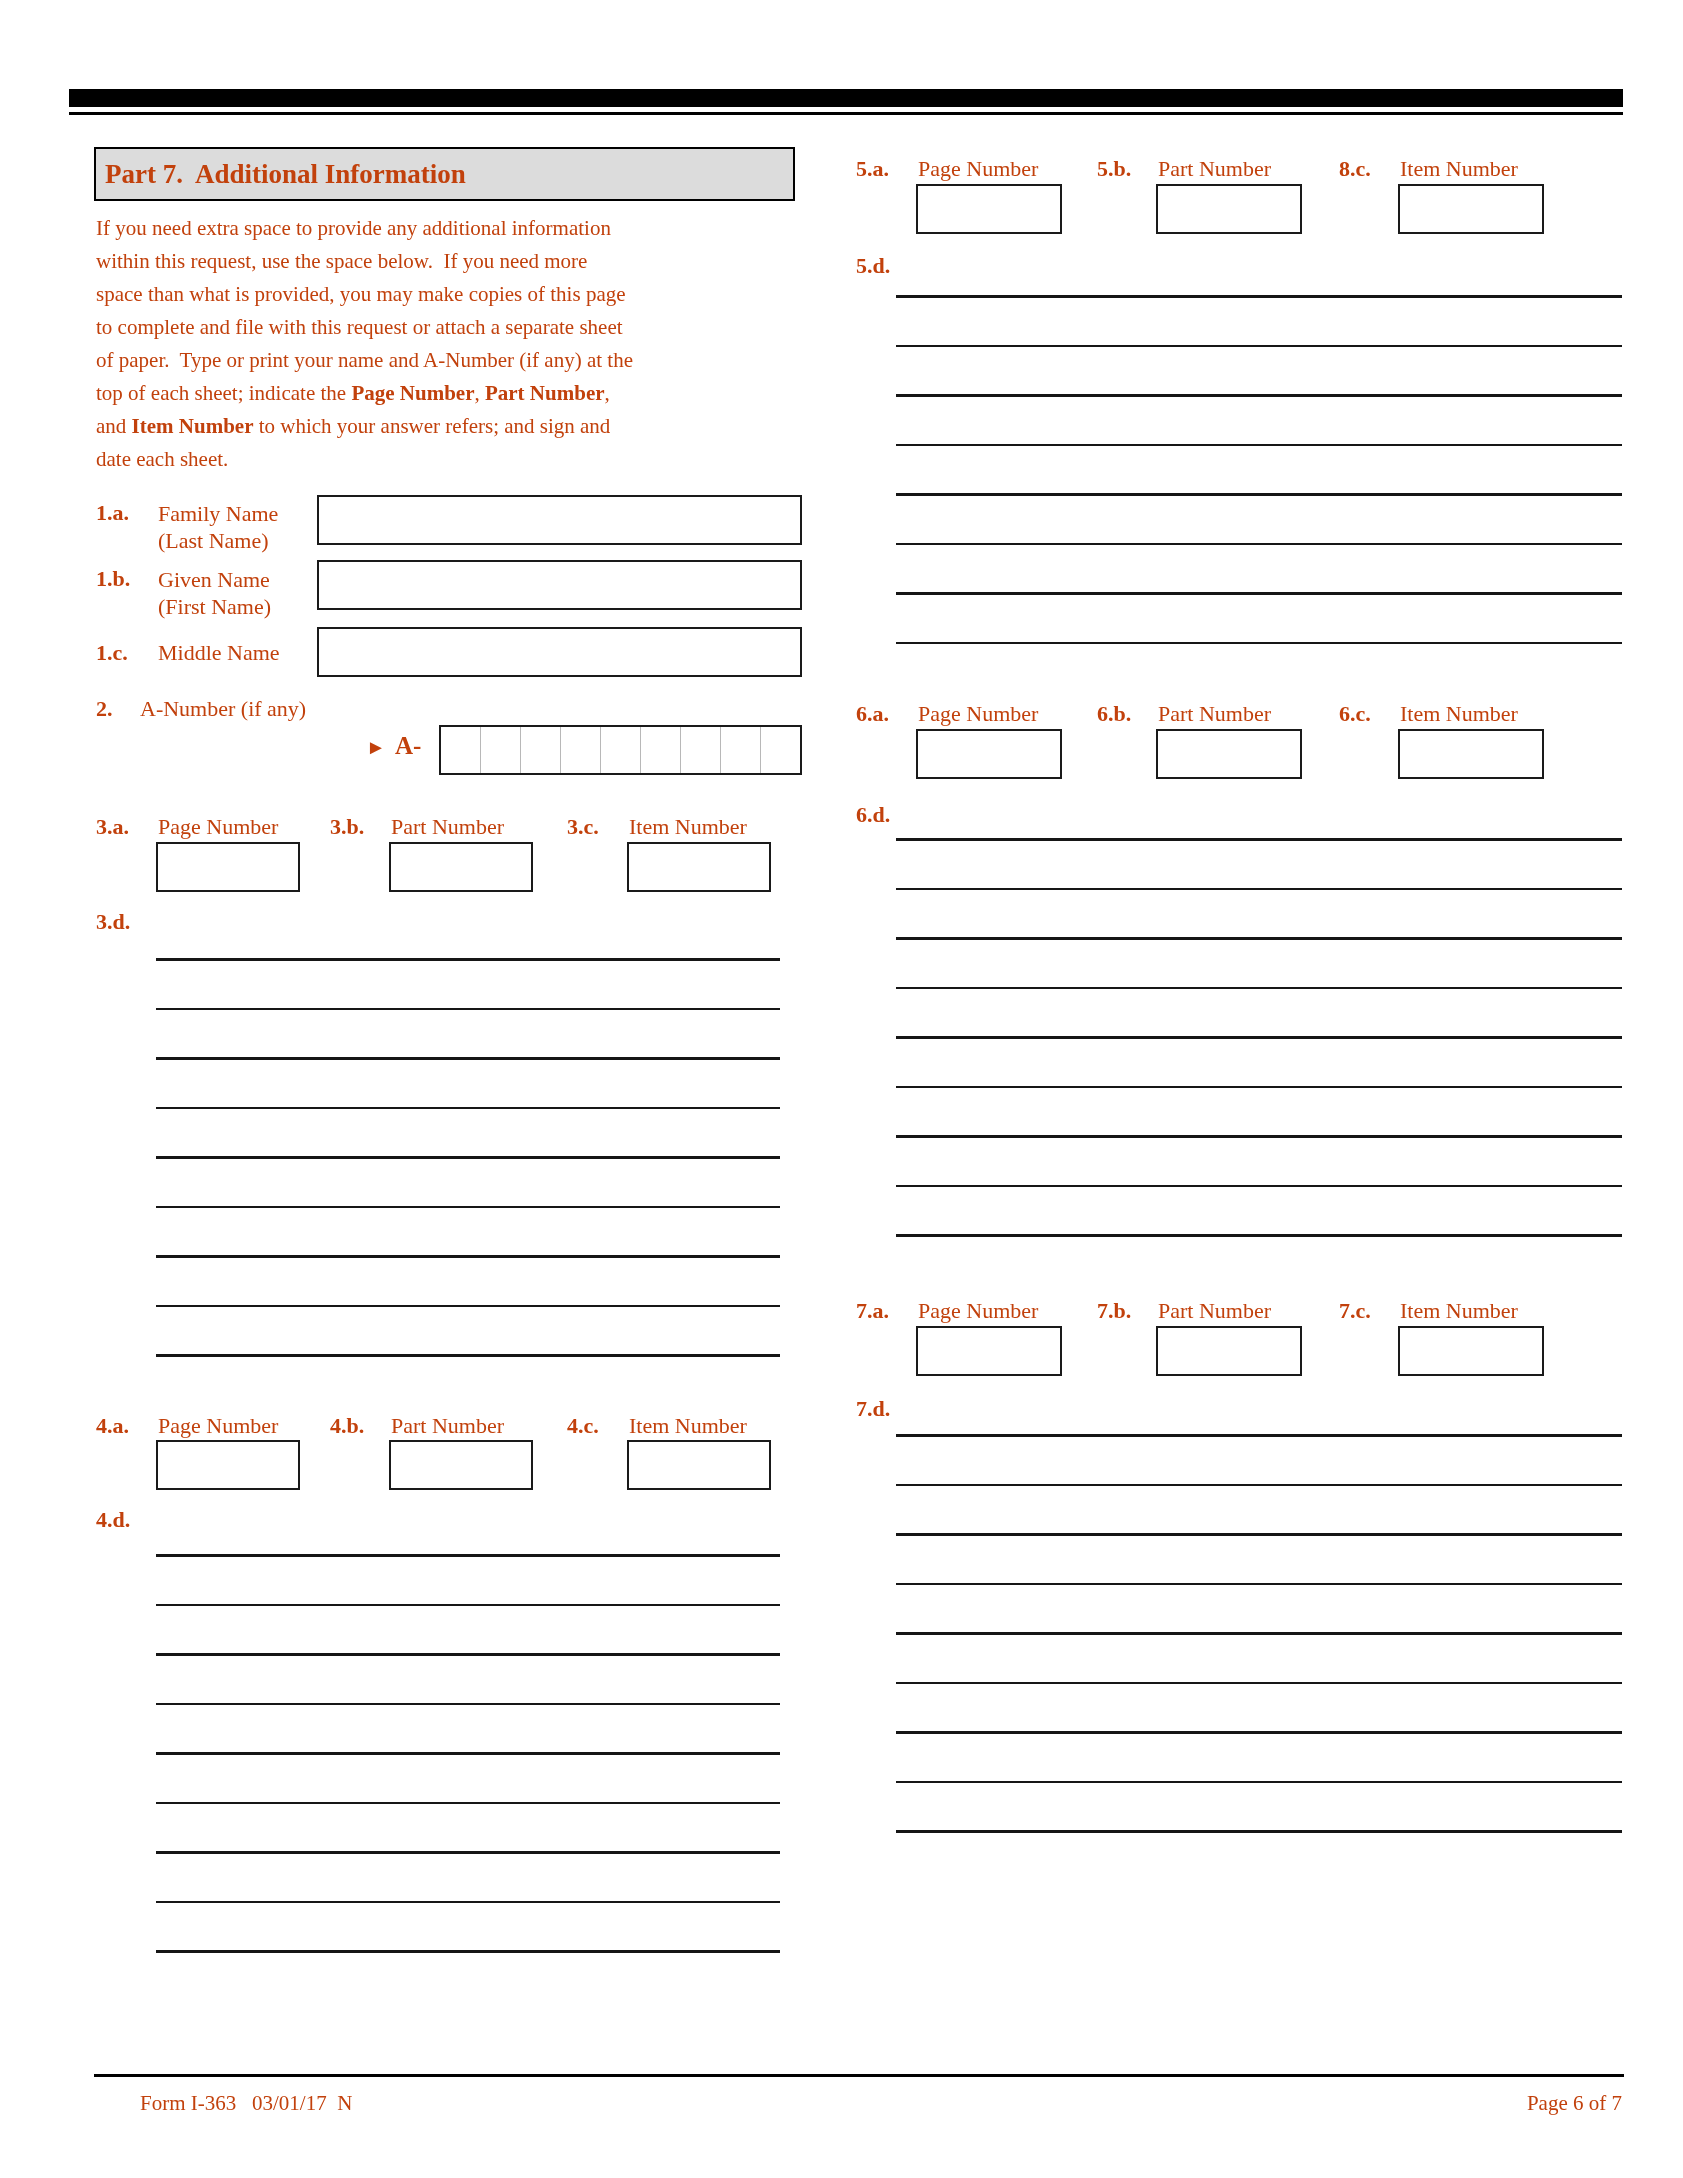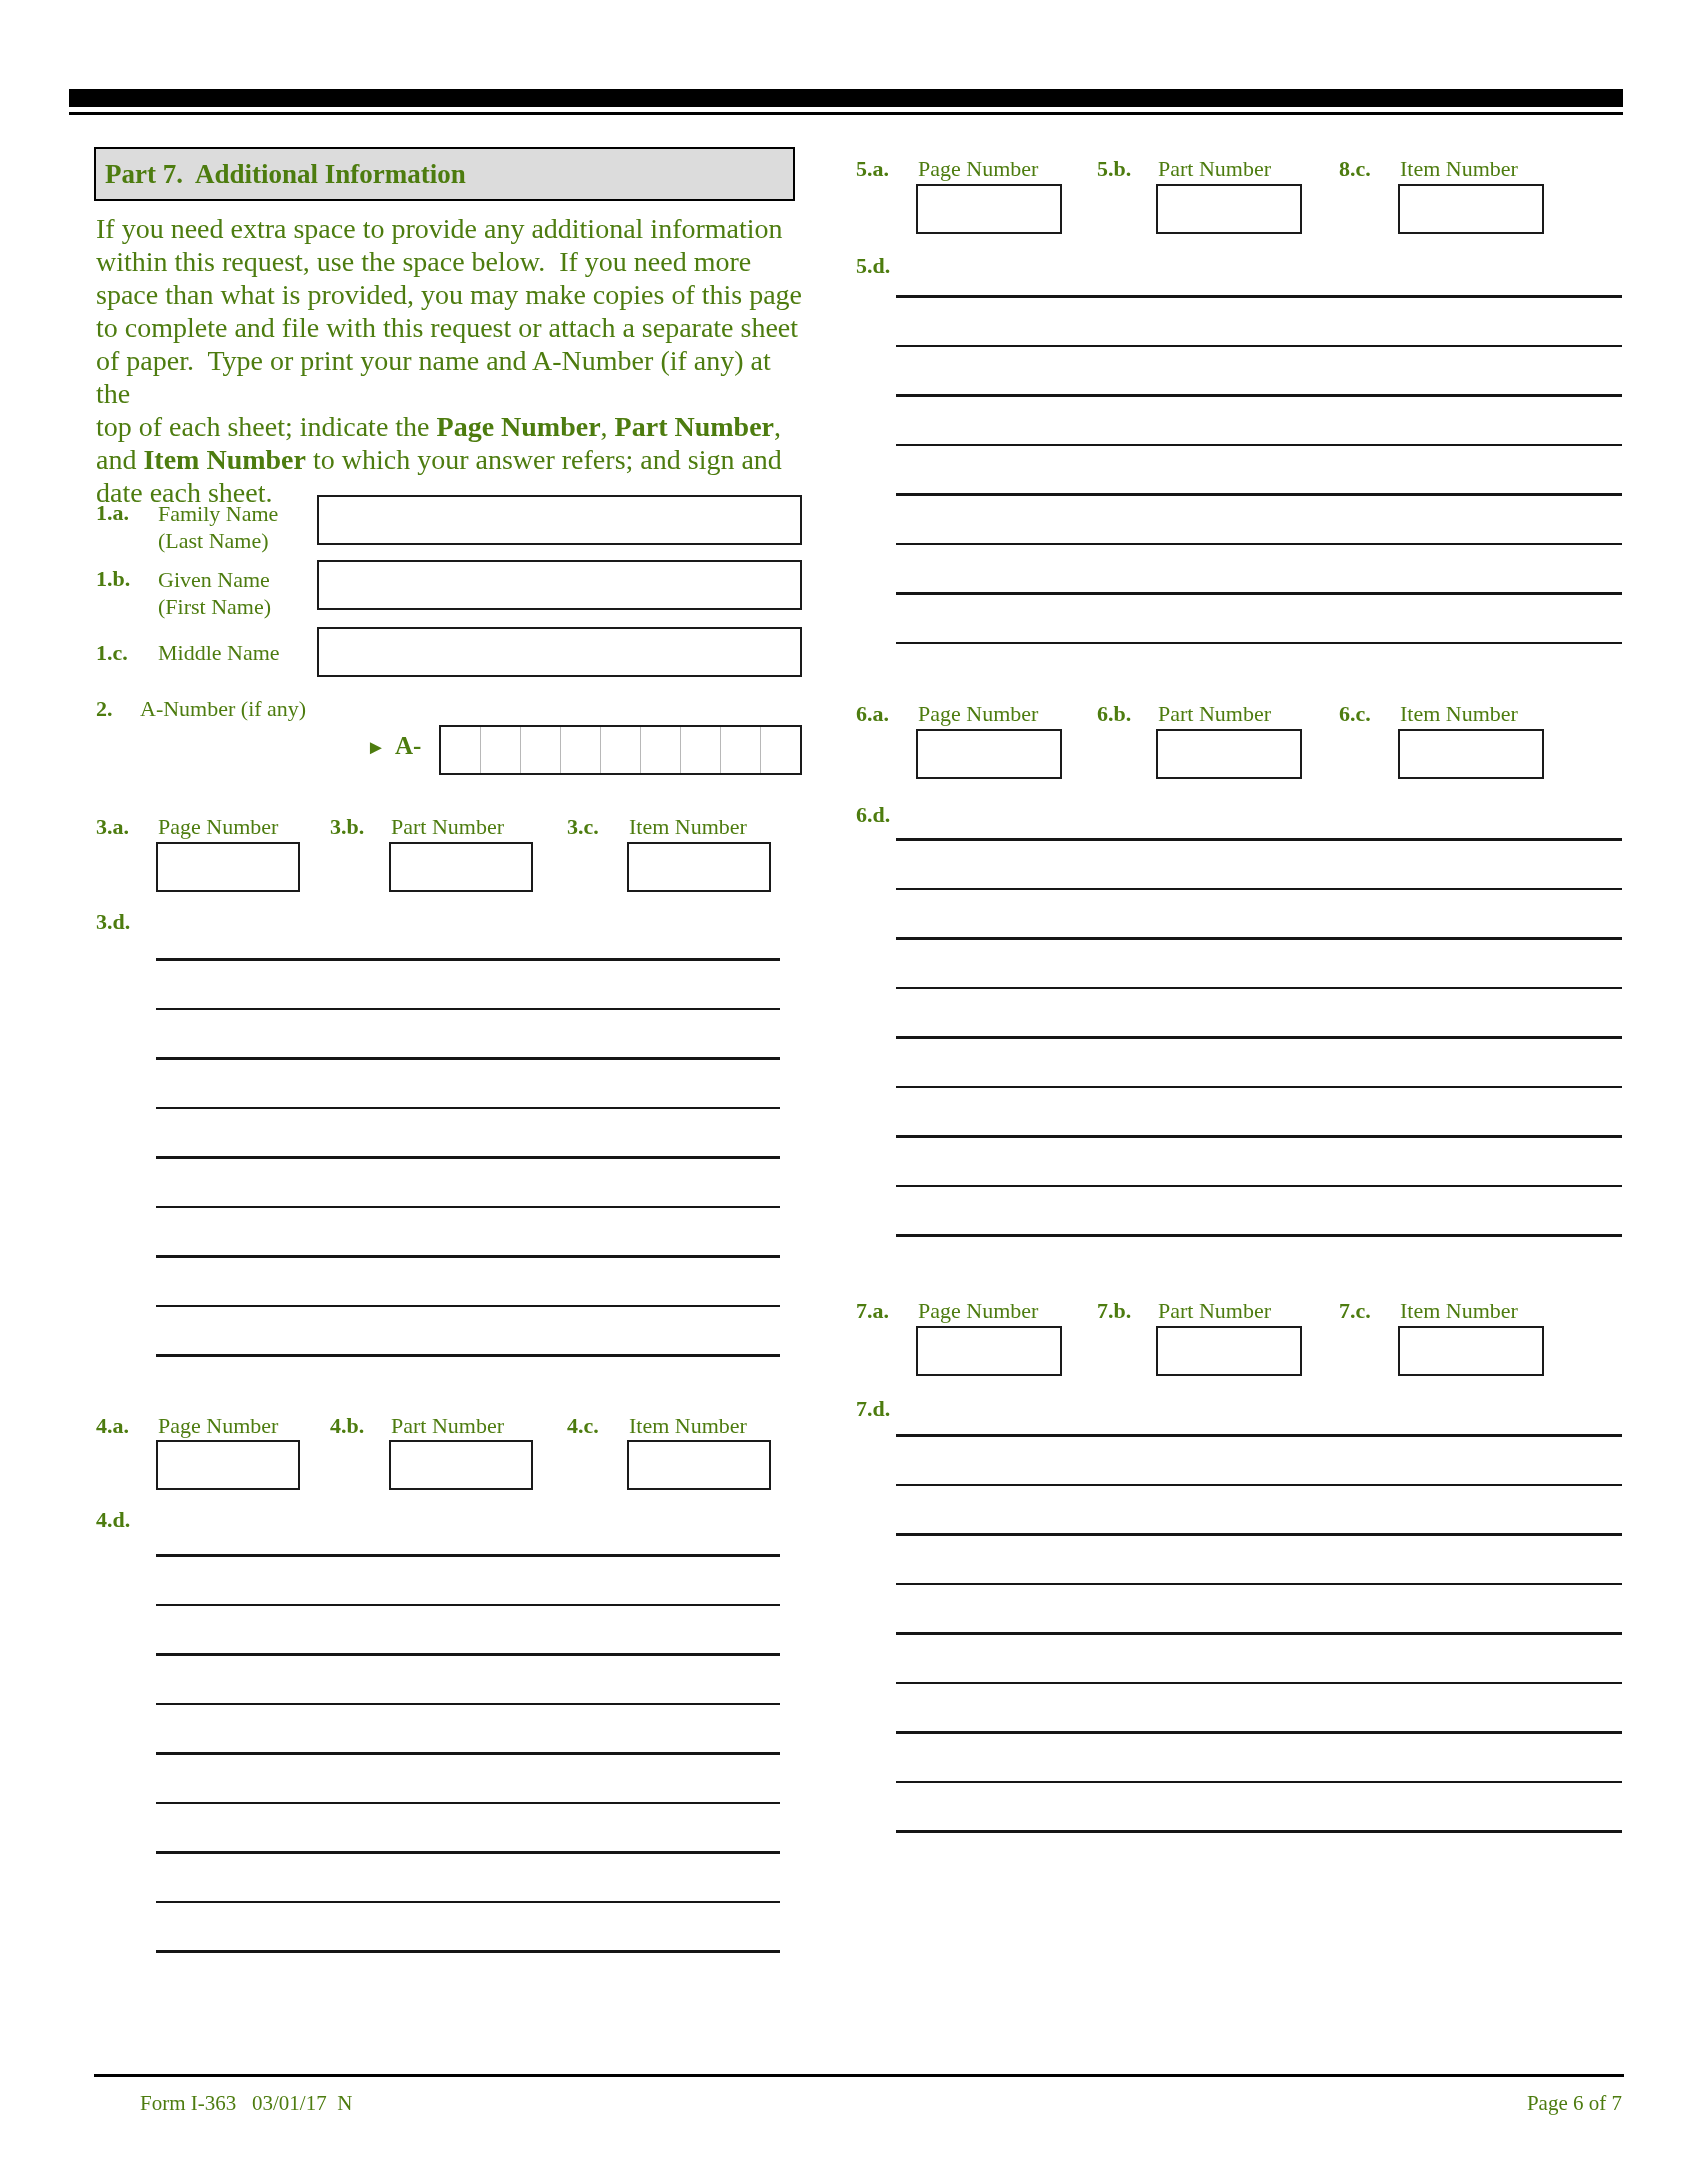--- a/index.html
+++ b/index.html
@@ -1,29 +1,29 @@
 <!DOCTYPE html>
 <html><head>
 <meta charset="utf-8">
 <style>
   html,body { margin:0; padding:0; background:#ffffff; }
   .page {
     position:relative; width:1683px; height:2178px; background:#ffffff;
-    font-family:"Liberation Serif", serif; color:#4d7c0f;
+    font-family:"Liberation Serif", serif; color:#c2410c;
     overflow:hidden;
   }
   .abs { position:absolute; }
   .bar { background:#000; }
   .part-header {
     background:#dcdcdc; border:2px solid #000;
     font-weight:bold; font-size:27px; line-height:50px;
     padding-left:9px; white-space:pre;
   }
   .intro {
-    font-size:28px; line-height:33px; white-space:pre-wrap;
+    font-size:21px; line-height:33px; white-space:pre-wrap;
   }
   .num { font-weight:bold; font-size:22px; line-height:26px; white-space:pre; }
   .lbl { font-size:22px; line-height:26px; white-space:pre; }
   .lbl2 { font-size:22px; line-height:27px; }
   .inbox { position:absolute; border:2.5px solid #1a1a1a; background:#fff; box-sizing:border-box; }
   .lines { position:absolute; display:flex; flex-direction:column; }
   .rule-line { height:2.5px; background:#161616; width:100%; }
   .agrid {
     position:absolute; display:flex; border:2.5px solid #1a1a1a; background:#fff; box-sizing:border-box;
   }

